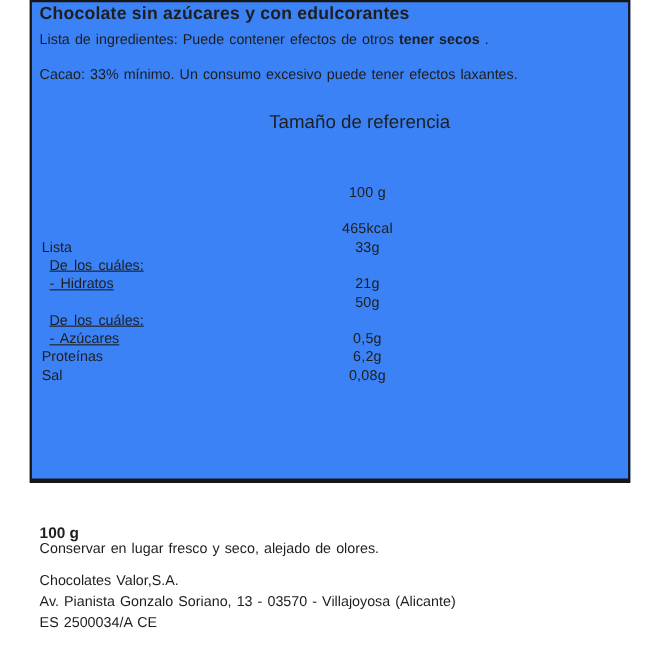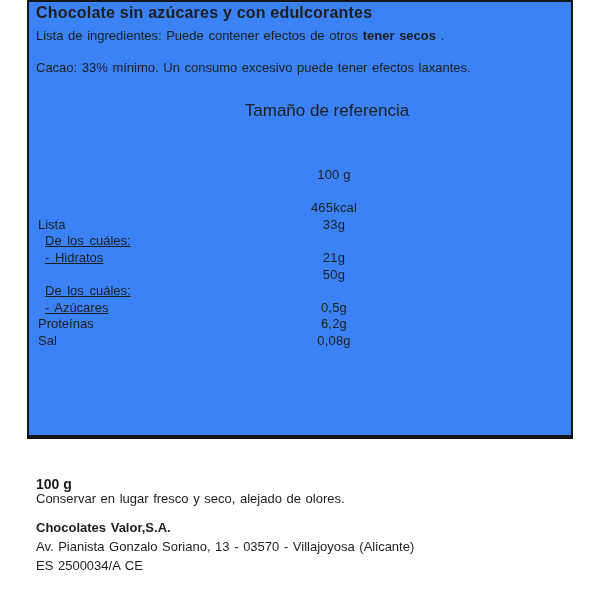--- a/index.html
+++ b/index.html
@@ -87,21 +87,21 @@
     font-weight: bold;
   }
   .manufacturer {
     left: 7px;
     top: 516px;
     font-size: 13px;
     line-height: 19px;
     word-spacing: 1px;
     white-space: nowrap;
   }
-  .manufacturer .name { font-weight: bold; }
+  .manufacturer .name { font-weight: normal; }
   b { font-weight: bold; }
 </style>
 </head>
 <body>
 
 <div class="page">
   <div class="label-box">
 
     <div class="title">Chocolate sin azúcares y con edulcorantes</div>
 

